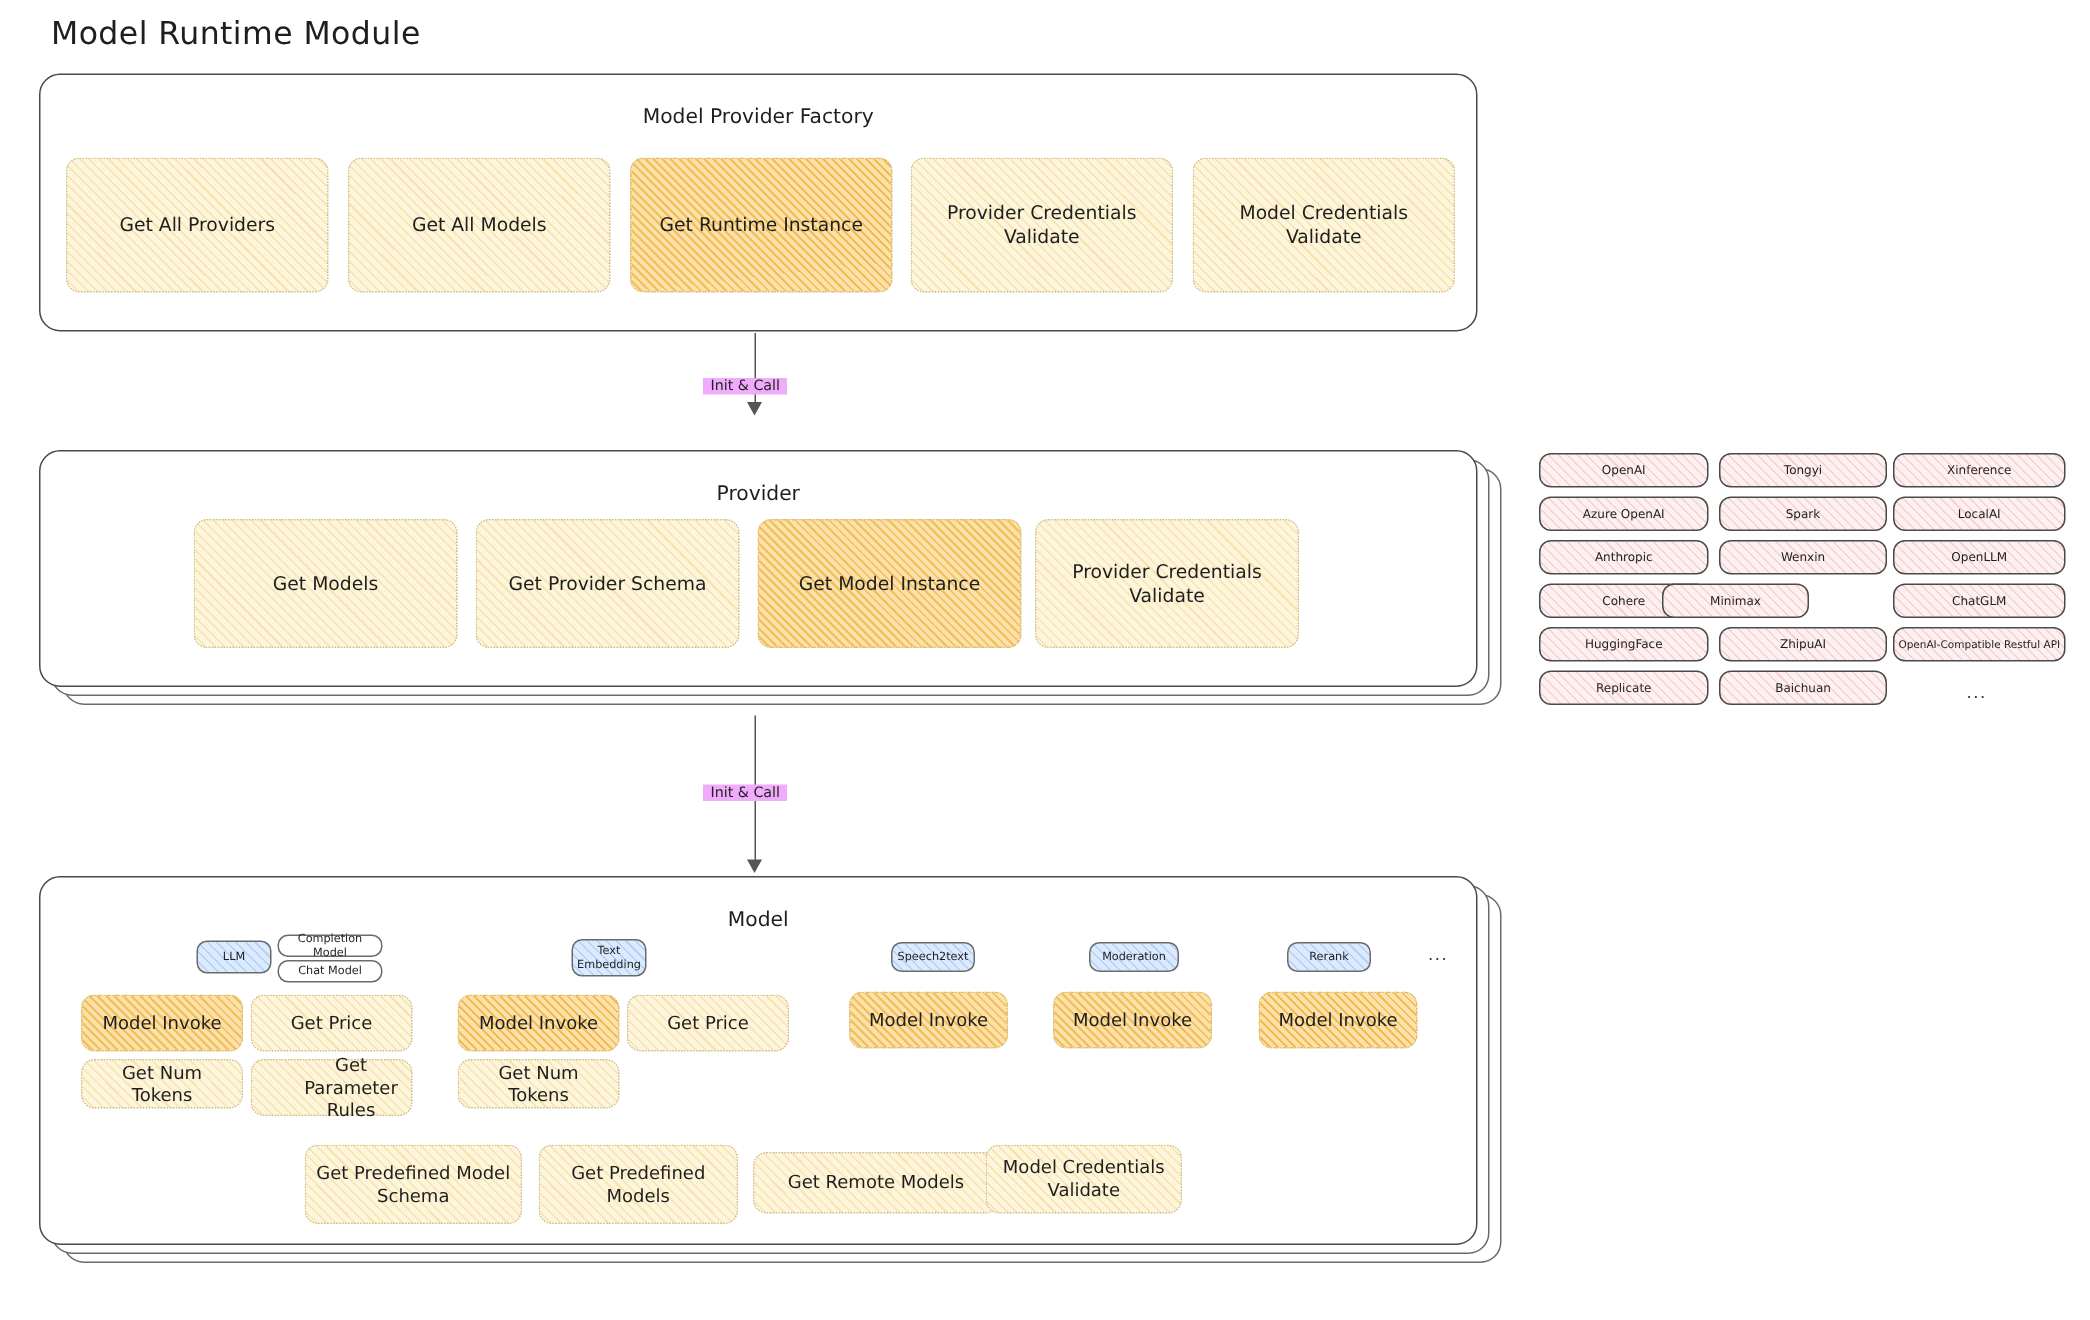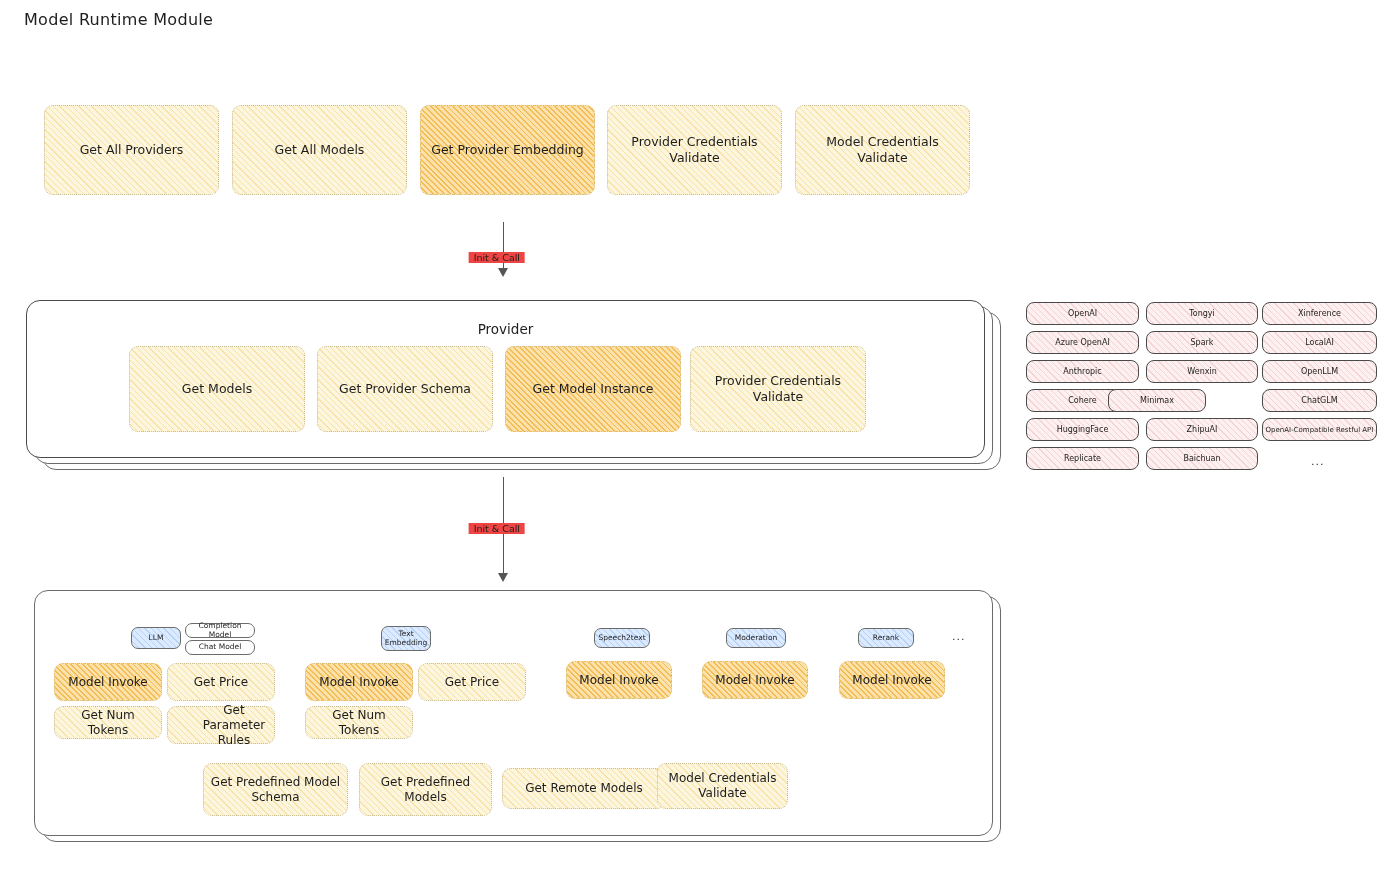--- a/index.html
+++ b/index.html
@@ -8,22 +8,22 @@
     background:#ffffff;
     font-family:"DejaVu Sans", sans-serif;
     color:#1e1e1e;
     overflow:hidden;
     position:relative;
   }
   .canvas{position:absolute;left:0;top:0;width:1393px;height:880px;}
 
   
   #diagram-title{
-    position:absolute;left:24px;top:10px;
-    font-size:16px;letter-spacing:.3px;color:#1e1e1e;
+    position:absolute;left:34px;top:10px;
+    font-size:21px;letter-spacing:.3px;color:#1e1e1e;
     font-family:"DejaVu Sans", sans-serif;
   }
 
   
   .panel{
     position:absolute;
     background:#ffffff;
     border:1.3px solid #4a4a4a;
     border-radius:14px;
     box-sizing:border-box;
@@ -80,21 +80,21 @@
   }
   .arrow-head{
     position:absolute;width:0;height:0;
     border-left:5px solid transparent;
     border-right:5px solid transparent;
     border-top:9px solid #555;
   }
   .arrow-label{
     position:absolute;
     font-size:9.5px;color:#1e1e1e;
-    background:#ef4444;padding:0 5px;white-space:nowrap;
+    background:#f0abfc;padding:0 5px;white-space:nowrap;
     transform:translateX(-100%);
   }
 
   
   .chip{
     position:absolute;
     box-sizing:border-box;
     border:1.2px solid #4a4a4a;
     border-radius:8px;
     display:flex;align-items:center;justify-content:center;
@@ -140,24 +140,27 @@
     position:absolute;font-size:11px;color:#333;letter-spacing:1px;
   }
 </style>
 </head>
 <body>
 
 <div class="canvas">
 
   <div id="diagram-title">Model Runtime Module</div>
 
+  <div class="panel" id="factory-panel" style="left:26px;top:49px;width:959px;height:172px;z-index:2;">
+    <div class="panel-title" style="top:20px;">Model Provider Factory</div>
+  </div>
   <div id="factory-cards">
       <div class="card" style="left: 44px; top: 105px; width: 175px; height: 90px; z-index: 5;">Get All Providers</div>
       <div class="card" style="left: 232px; top: 105px; width: 175px; height: 90px; z-index: 5;">Get All Models</div>
-      <div class="card hl" style="left: 420px; top: 105px; width: 175px; height: 90px; z-index: 5;">Get Provider Embedding</div>
+      <div class="card hl" style="left: 420px; top: 105px; width: 175px; height: 90px; z-index: 5;">Get Runtime Instance</div>
       <div class="card" style="left: 607px; top: 105px; width: 175px; height: 90px; z-index: 5;">Provider Credentials Validate</div>
       <div class="card" style="left: 795px; top: 105px; width: 175px; height: 90px; z-index: 5;">Model Credentials Validate</div>
     </div>
 
   <div class="arrow-line" style="left:503px;top:222px;height:50px;z-index:3;"></div>
   <div class="arrow-head" style="left:498px;top:268px;z-index:3;"></div>
   <div class="arrow-label" style="left:525px;top:252px;z-index:4;">Init &amp; Call</div>
 
   <div class="stack-layer" style="left:42px;top:312px;width:959px;height:158px;z-index:0;"></div>
   <div class="stack-layer" style="left:34px;top:306px;width:959px;height:158px;z-index:1;"></div>
@@ -191,20 +194,23 @@
       <div class="chip" style="left: 1262px; top: 418px; width: 115px; height: 23px; z-index: 5; font-size: 7px;">OpenAI-Compatible Restful API</div>
       <div class="chip-ellipsis" style="left: 1311px; top: 455px; z-index: 5;">...</div>
     </div>
 
   <div class="arrow-line" style="left:503px;top:477px;height:100px;z-index:3;"></div>
   <div class="arrow-head" style="left:498px;top:573px;z-index:3;"></div>
   <div class="arrow-label" style="left:525px;top:523px;z-index:4;">Init &amp; Call</div>
 
   <div class="stack-layer" style="left:42px;top:596px;width:959px;height:246px;z-index:0;"></div>
   <div class="stack-layer" style="left:34px;top:590px;width:959px;height:246px;z-index:1;"></div>
+  <div class="panel" id="model-panel" style="left:26px;top:584px;width:959px;height:246px;z-index:2;">
+    <div class="panel-title" style="top:20px;">Model</div>
+  </div>
   <div id="model-inner">
       <div class="badge blue" style="left: 131px; top: 627px; width: 50px; height: 22px; z-index: 6;">LLM</div>
       <div class="badge white" style="left: 185px; top: 623px; width: 70px; height: 15px; z-index: 6;">Completion Model</div>
       <div class="badge white" style="left: 185px; top: 640px; width: 70px; height: 15px; z-index: 6;">Chat Model</div>
       <div class="card hl sm" style="left: 54px; top: 663px; width: 108px; height: 38px; z-index: 5;">Model Invoke</div>
       <div class="card sm" style="left: 167px; top: 663px; width: 108px; height: 38px; z-index: 5;">Get Price</div>
       <div class="card sm" style="left: 54px; top: 706px; width: 108px; height: 33px; z-index: 5;">Get Num Tokens</div>
       <div class="card sm" style="left: 167px; top: 706px; width: 108px; height: 38px; z-index: 5; padding-left: 32px;">Get Parameter Rules</div>
       <div class="badge blue" style="left: 381px; top: 626px; width: 50px; height: 25px; z-index: 6;">Text Embedding</div>
       <div class="card hl sm" style="left: 305px; top: 663px; width: 108px; height: 38px; z-index: 5;">Model Invoke</div>

